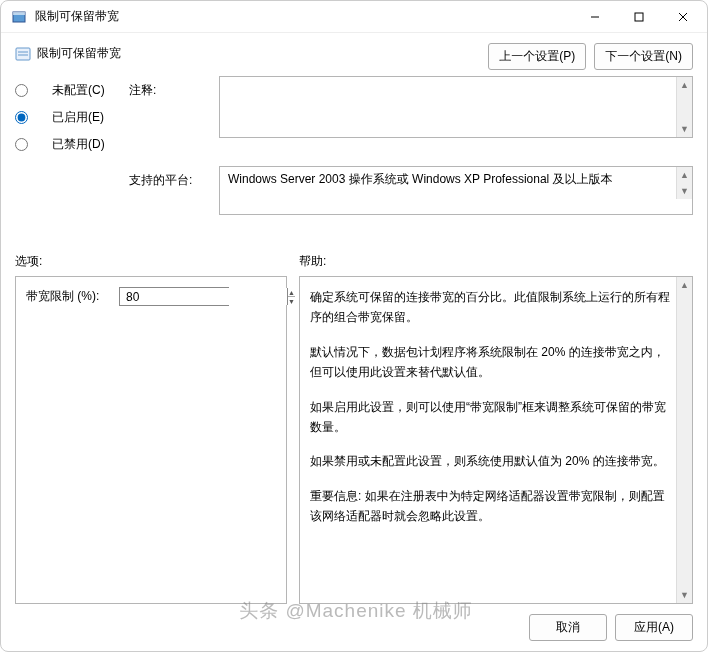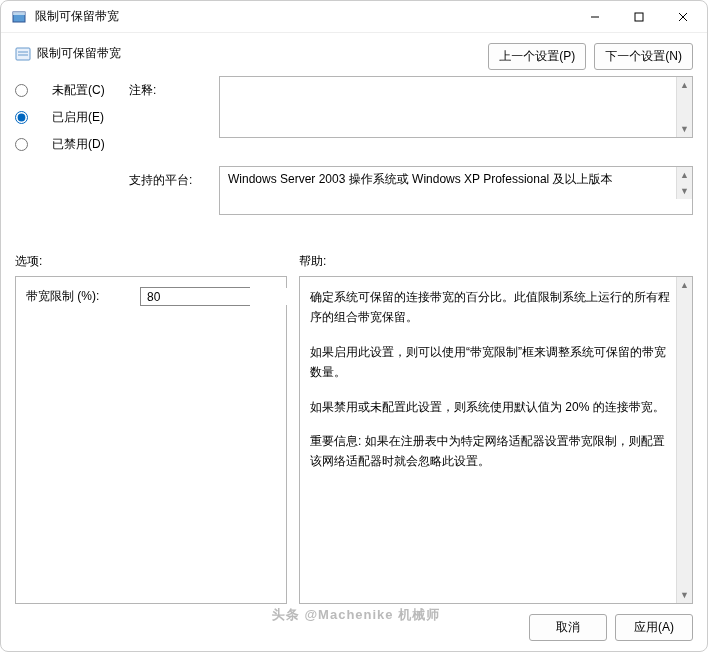--- a/index.html
+++ b/index.html
@@ -113,21 +113,21 @@
   }
   .panel.left {
     width: 272px;
     padding: 10px;
   }
   .panel.right {
     flex: 1;
     display: flex;
   }
   .spinner-row {
-    display: flex; align-items: center; gap: 24px;
+    display: flex; align-items: center; gap: 3px;
   }
   .spinner-label { width: 90px; }
   .spinner {
     width: 110px; height: 19px;
     border: 1px solid #888;
     display: flex;
   }
   .spinner input {
     flex: 1; border: none; padding: 0 6px; font-size: 12px; outline: none;
   }
@@ -149,22 +149,22 @@
   .footer {
     display: flex; gap: 8px; justify-content: flex-end;
     padding: 2px 0 0 0;
   }
   .footer .btn { min-width: 78px; }
   .watermark {
     position: absolute;
     bottom: 28px; left: 4px; right: 0;
     text-align: center;
     color: rgba(130,130,130,0.55);
-    font-size: 13px;
-    font-weight: 700;
+    font-size: 19px;
+    font-weight: 400;
     pointer-events: none;
     letter-spacing: 1px;
   }
 </style>
 </head>
 <body>
 
 <div class="titlebar">
   <div class="title-icon">
     <svg viewBox="0 0 16 16">
@@ -264,20 +264,21 @@
           <div class="spinner-btns">
             <div class="sp-btn">▲</div>
             <div class="sp-btn">▼</div>
           </div>
         </div>
       </div>
     </div>
     <div class="panel right">
       <div class="help-body">
         <p>确定系统可保留的连接带宽的百分比。此值限制系统上运行的所有程序的组合带宽保留。</p>
+        <p>默认情况下，数据包计划程序将系统限制在 20% 的连接带宽之内，但可以使用此设置来替代默认值。</p>
         <p>如果启用此设置，则可以使用“带宽限制”框来调整系统可保留的带宽数量。</p>
         <p>如果禁用或未配置此设置，则系统使用默认值为 20% 的连接带宽。</p>
         <p>重要信息: 如果在注册表中为特定网络适配器设置带宽限制，则配置该网络适配器时就会忽略此设置。</p>
       </div>
       <div class="scroll-track">
         <div class="scroll-arrow">▲</div>
         <div style="flex:1"></div>
         <div class="scroll-arrow">▼</div>
       </div>
     </div>

